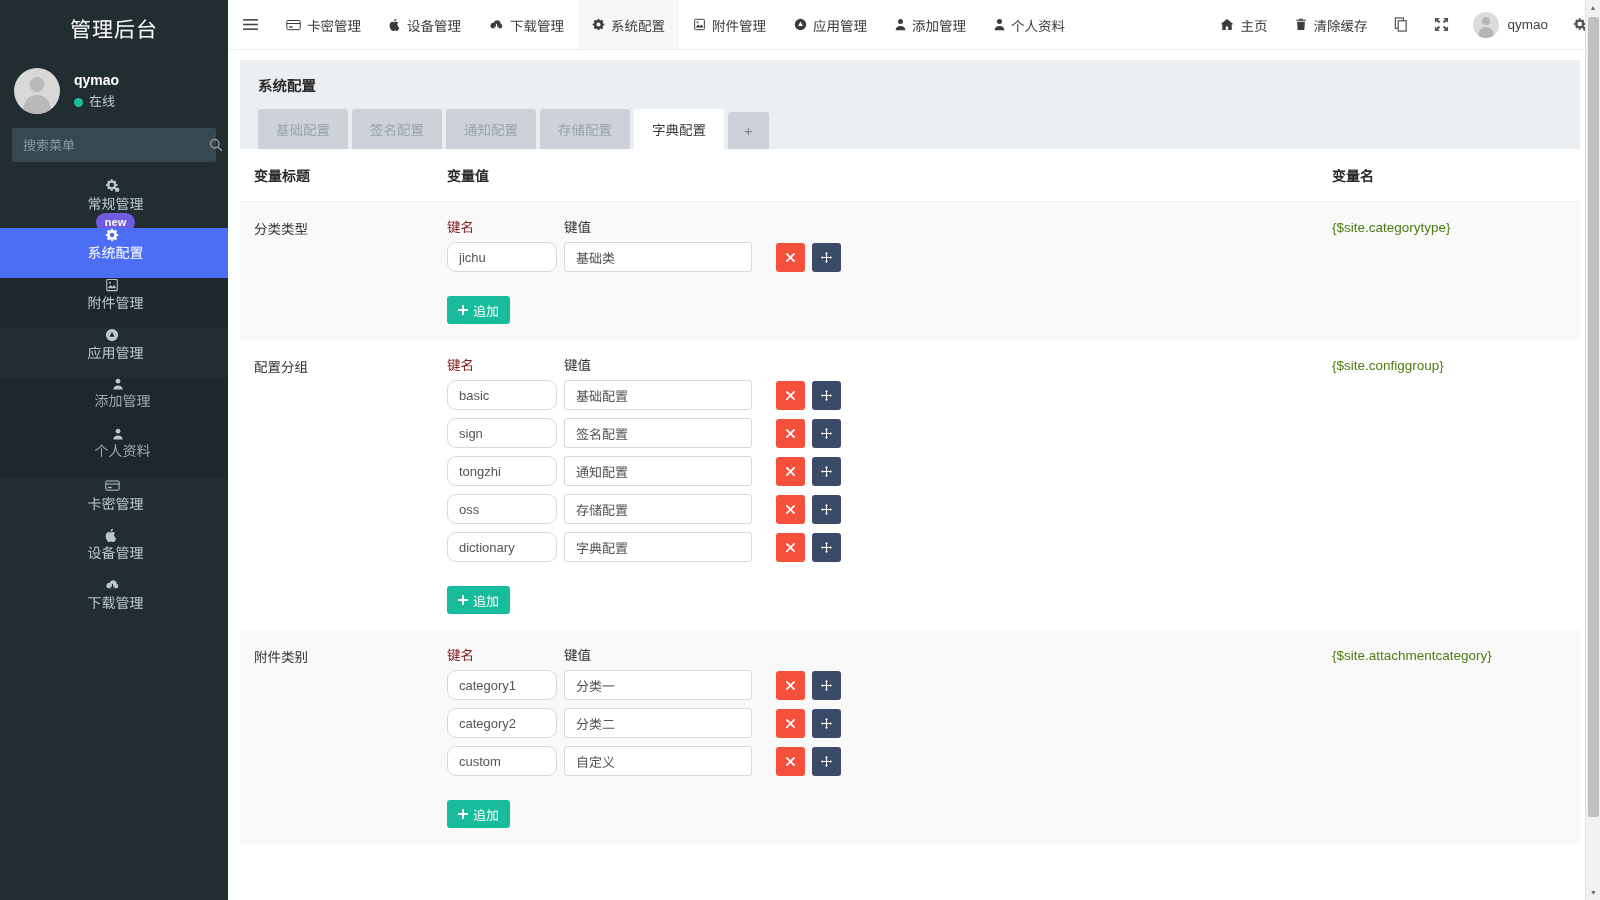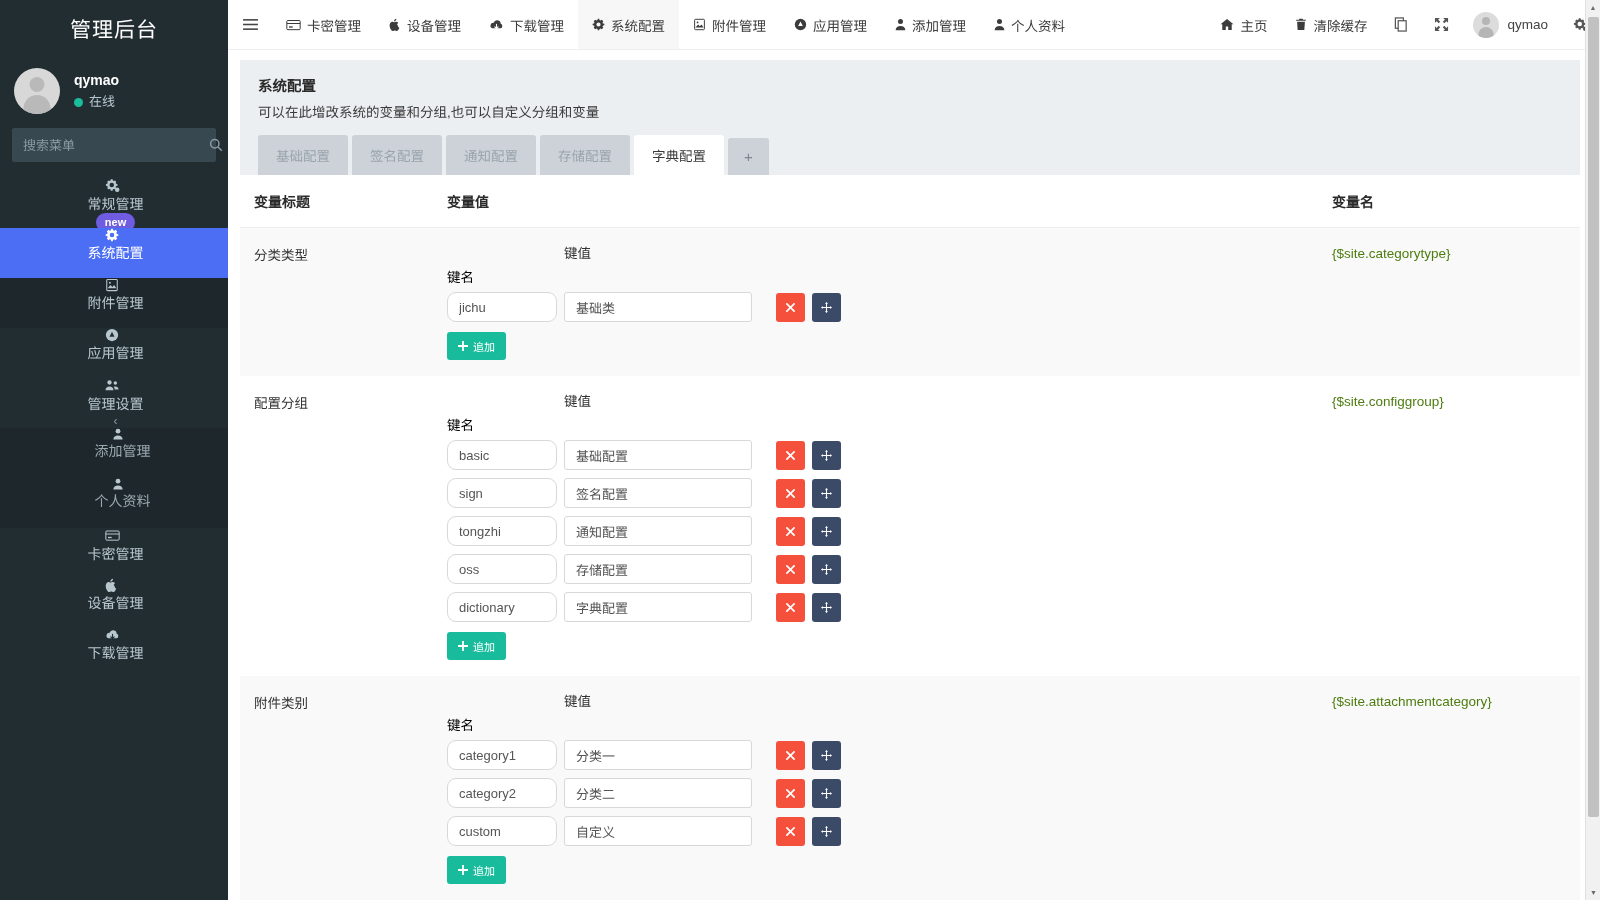--- a/index.html
+++ b/index.html
@@ -164,42 +164,42 @@
   .col-title { width: 195px; padding-left: 14px !important; }
   .col-value { width: auto; }
   .col-var { width: 260px; }
   .cfg-table tbody tr.odd { background: #f9f9f9; }
   .cfg-table tbody tr.even { background: #ffffff; }
   .cfg-table tbody td {
     vertical-align: top; padding: 14px 12px 16px 12px; font-size: 13.5px; color: #333;
   }
   .cfg-table tbody td.c-title { padding-left: 14px; padding-top: 16px; }
   .kv-head { display: flex; gap: 0; margin-bottom: 6px; }
-  .kv-head .h1 { width: 117px; font-size: 13.5px; color: #000000; margin-top: 24px; }
+  .kv-head .h1 { width: 117px; font-size: 13.5px; color: #7f1d1d; }
   .kv-head .h2 { font-size: 13.5px; color: #333; }
   .kv-row { display: flex; align-items: center; margin-bottom: 8px; }
   .kv-row input {
     height: 30px; border: 1px solid #d6d9dc; border-radius: 3px;
     padding: 0 11px; font-size: 13px; color: #555; outline: none;
     font-family: inherit; background: #fff;
   }
   .kv-row input.k { width: 110px; margin-right: 7px; border-radius: 9px; }
   .kv-row input.v { width: 188px; margin-right: 24px; }
   .btn-sq {
     width: 29px; height: 29px; border: 0; border-radius: 3px;
     color: #fff; font-size: 12px; cursor: pointer; margin-right: 7px;
     display: inline-flex; align-items: center; justify-content: center;
     font-family: inherit;
   }
   .btn-del { background: #f4503c; }
   .btn-move { background: #3b4a66; }
   .btn-add {
     background: #18bc9c; color: #fff; border: 0; border-radius: 3px;
-    height: 28px; padding: 0 11px; font-size: 11px; cursor: pointer;
-    display: inline-flex; align-items: center; gap: 5px; margin-top: 2px;
+    height: 28px; padding: 0 11px; font-size: 13px; cursor: pointer;
+    display: inline-flex; align-items: center; gap: 5px; margin-top: 16px;
     font-family: inherit;
   }
   .var-name { font-size: 13.5px; color: #4d7c0f; padding-top: 4px; }
 
   
   .vscroll {
     position: absolute; top: 0; right: 0; width: 15px; height: 900px;
     background: #f1f1f1; border-left: 1px solid #e0e0e0;
     z-index: 50;
   }
@@ -281,32 +281,20 @@
       <div class="menu-item">
         <span class="mi-icon">
           <svg width="14" height="14" viewBox="0 0 16 16" fill="currentColor">
             <circle cx="8" cy="8" r="7"></circle>
             <path d="M8 4.2 5.1 9.9h5.8z" fill="#222d32"></path>
           </svg>
         </span>
         <span class="mi-label">应用管理</span>
       </div>
 
-      <div class="menu-item sub-parent">
-        <span class="mi-icon">
-          <svg width="15" height="15" viewBox="0 0 18 16" fill="currentColor">
-            <circle cx="5.4" cy="4.4" r="2.6"></circle>
-              <circle cx="12.4" cy="4.9" r="2.1"></circle>
-            <path d="M.6 13.6c0-2.6 2.1-4.3 4.8-4.3s4.8 1.7 4.8 4.3z"></path>
-            <path d="M10.4 9.6c.6-.3 1.3-.4 2-.4 2.2 0 3.9 1.4 3.9 3.6h-4.6c0-1.3-.5-2.4-1.3-3.2z"></path>
-          </svg>
-        </span>
-        <span class="mi-label">管理设置</span>
-        <span class="caret-left">‹</span>
-      </div>
 
       <div class="menu-item sub">
         <span class="mi-icon">
           <svg width="12" height="12" viewBox="0 0 14 16" fill="currentColor">
             <circle cx="7" cy="4.2" r="3.2"></circle>
               <path d="M.8 15.2c0-3.2 2.8-5.2 6.2-5.2s6.2 2 6.2 5.2z"></path>
           </svg>
         </span>
         <span class="mi-label">添加管理</span>
       </div>
@@ -495,21 +483,20 @@
           <circle cx="13" cy="12.4" r="2.4"></circle>
         </svg>
       </div>
     </header>
 
     <main class="content">
       <section class="panel">
 
         <div class="panel-head">
           <div class="panel-title">系统配置</div>
-          <div class="panel-sub">可以在此增改系统的变量和分组,也可以自定义分组和变量</div>
 
           <div class="tabs">
             <div class="tab">基础配置</div>
             <div class="tab">签名配置</div>
             <div class="tab">通知配置</div>
             <div class="tab">存储配置</div>
             <div class="tab active">字典配置</div>
             <div class="tab plus">+</div>
           </div>
         </div>

